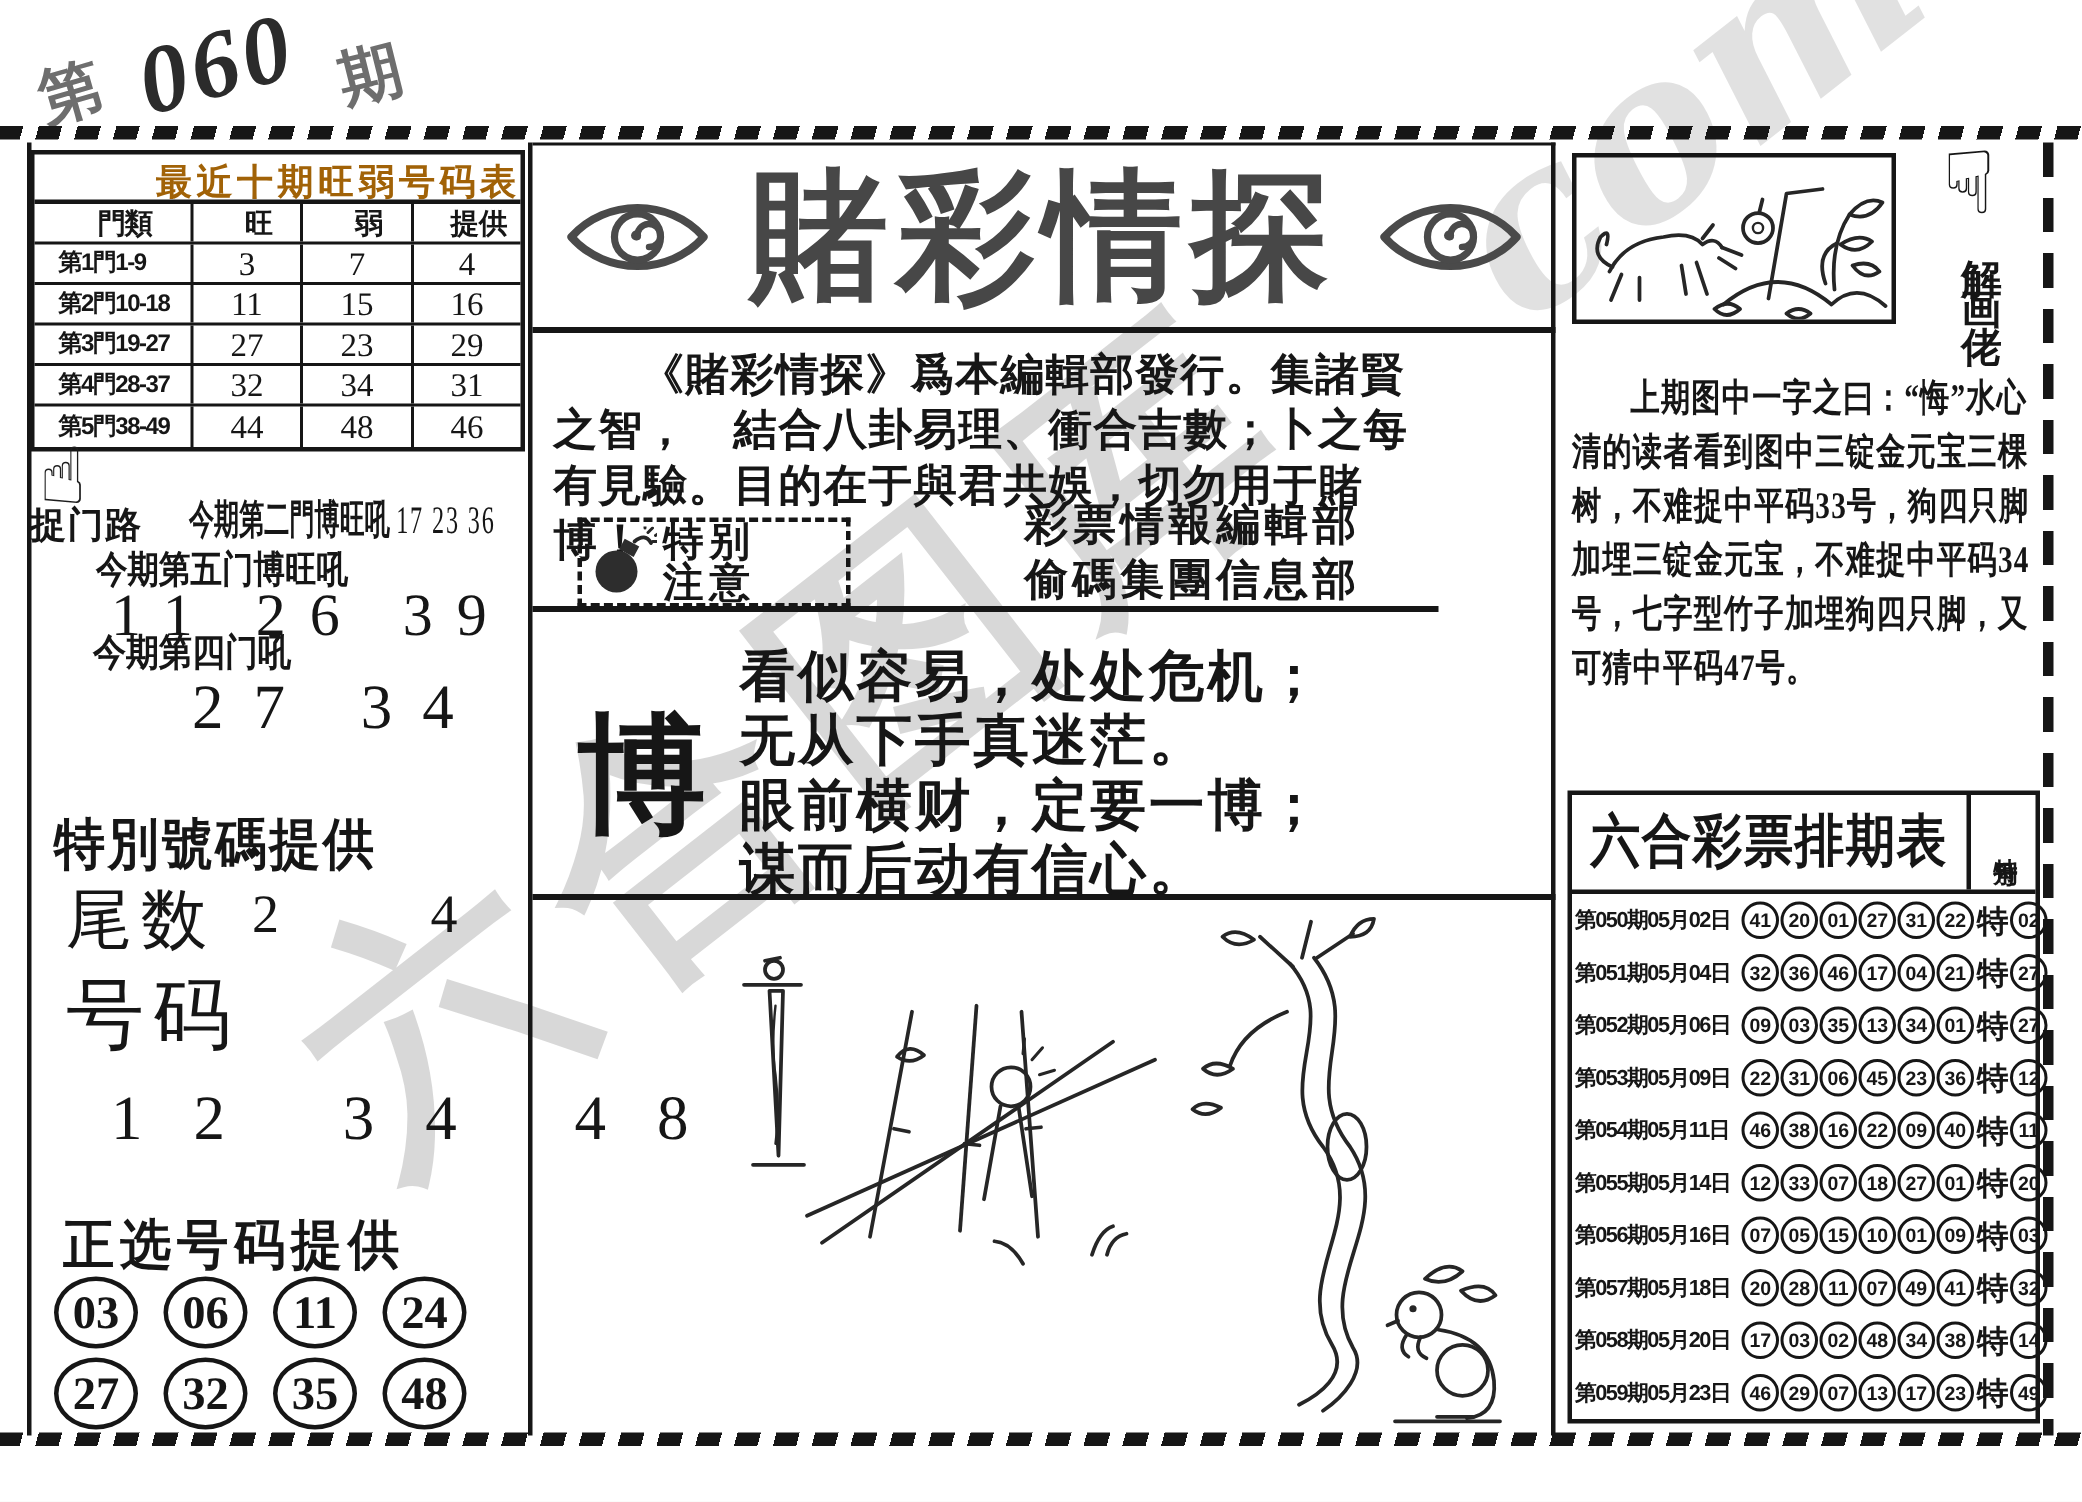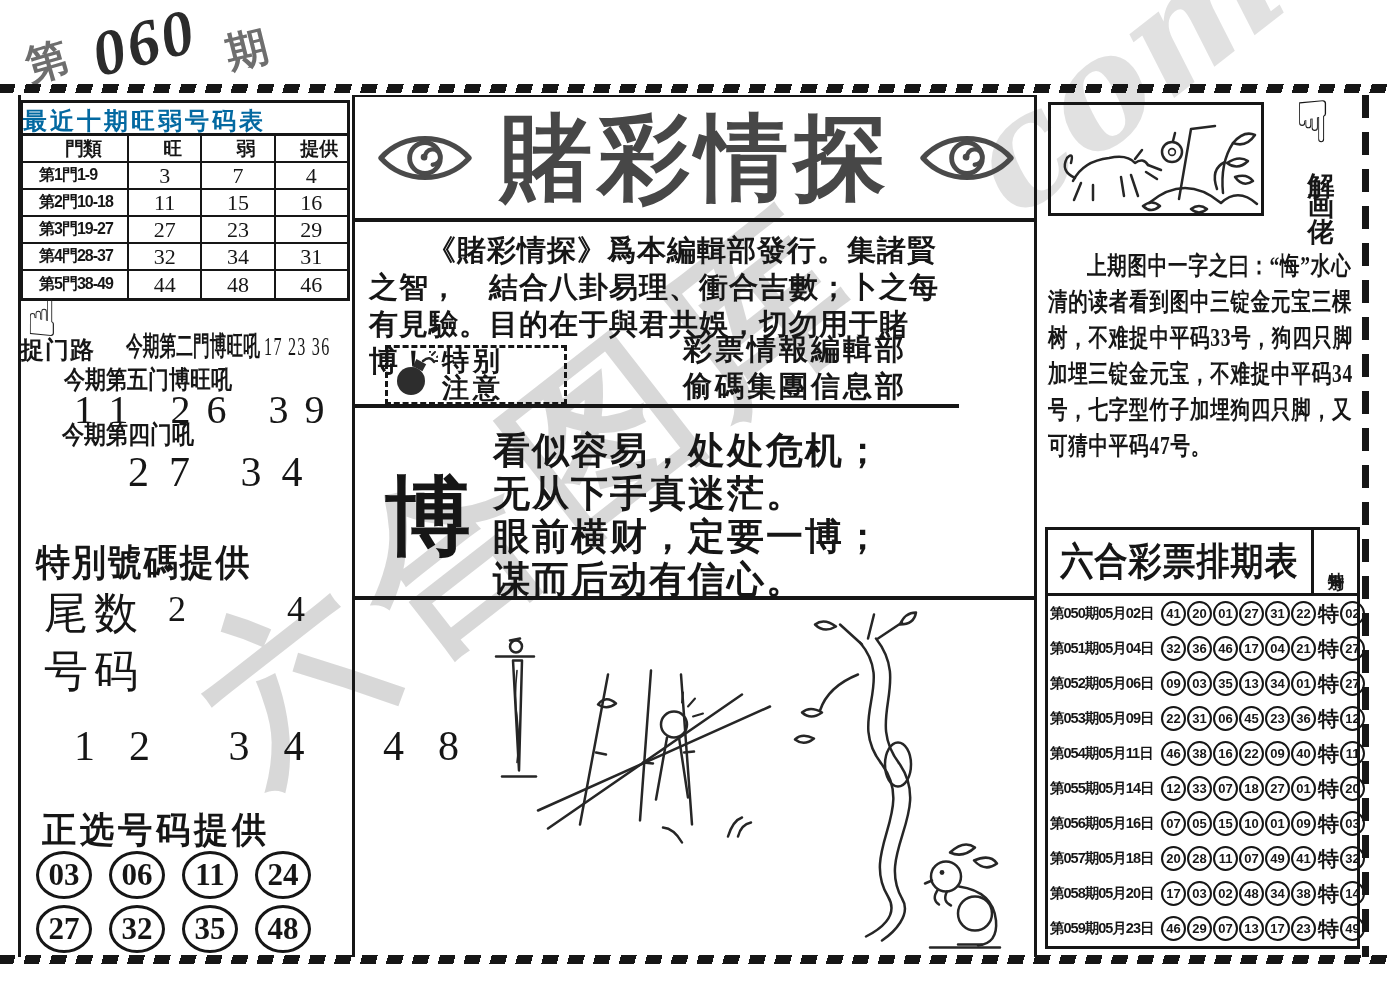--- a/index.html
+++ b/index.html
@@ -30,22 +30,22 @@
   .dash-bottom { left:0; top:955px; width:1388px; }
   .dash-v { left:1362px; top:95px; width:7px; height:862px;
             background:repeating-linear-gradient(to bottom,#161616 0 23px,transparent 23px 37px); }
   .vline { width:3px; background:#161616; }
   .v-left { left:18px;  top:95px; height:862px; }
   .v-d1   { left:352px; top:95px; height:862px; }
   .v-d2   { left:1034px;top:95px; height:862px; }
 
   
   .hot-table { left:20px; top:100px; width:330px; border:3px solid #161616; background:transparent; }
-  .hot-title { height:33px; border-bottom:3px solid #161616; text-align:left;
-               font-weight:bold; font-size:24px; letter-spacing:3px; color:#0369a1; padding-top:2px; }
+  .hot-title { height:33px; border-bottom:3px solid #161616; text-align:right;
+               font-weight:bold; font-size:24px; letter-spacing:3px; color:#a16207; padding-top:2px; }
   .hot-row { display:flex; border-bottom:2px solid #161616; height:27px; align-items:stretch; }
   .hot-row:last-child { border-bottom:none; }
   .hot-c0 { width:106px; border-right:2px solid #161616; font-family:"Liberation Sans",sans-serif;
             font-weight:bold; font-size:16px; letter-spacing:-1px; display:flex; align-items:center; padding-left:16px; }
   .hot-c  { flex:1; border-right:2px solid #161616; display:flex; align-items:center; justify-content:center;
             font-size:22px; }
   .hot-c:last-child { border-right:none; }
   .hot-hdr .hot-c, .hot-hdr .hot-c0 { font-weight:bold; font-size:19px; font-family:"Liberation Sans",sans-serif;
             justify-content:center; padding-left:16px; }
 
@@ -57,21 +57,21 @@
   .catch-l1 .nums { font-weight:normal; font-size:26px; letter-spacing:2px; }
   .catch-l2 { left:64px; top:363px; font-size:25px; font-weight:bold; transform:scaleX(.84); transform-origin:left top;}
   .catch-n2 { left:74px; top:386px; font-size:40px; letter-spacing:16px; white-space:pre; }
   .catch-l3 { left:62px; top:418px; font-size:25px; font-weight:bold; transform:scaleX(.88); transform-origin:left top;}
   .catch-n3 { left:128px; top:448px; font-size:42px; letter-spacing:20px; white-space:pre; }
 
   .spec-title { left:36px; top:538px; font-size:37px; font-weight:bold; font-family:"Liberation Sans",sans-serif;
                 letter-spacing:2px; transform:scaleX(.92); transform-origin:left top;}
   .spec-tail-label { left:44px; top:584px; font-size:44px; letter-spacing:6px; }
   .spec-tail-nums  { left:168px; top:588px; font-size:36px; letter-spacing:46px; white-space:pre; }
-  .spec-num-label  { left:44px; top:642px; font-size:44px; letter-spacing:6px; }
+  .spec-num-label  { left:44px; top:642px; font-size:52px; letter-spacing:6px; }
   .spec-nums       { left:74px; top:722px; font-size:42px; letter-spacing:34px; white-space:pre; }
 
   .sel-title { left:42px; top:806px; font-size:36px; font-weight:bold; letter-spacing:4px;
                transform:scaleX(.95); transform-origin:left top;}
   .sel-row { left:36px; display:flex; }
   .sel-row1 { top:851px; } .sel-row2 { top:905px; }
   .sel-circle { width:56px; height:48px; border:3px solid #161616; border-radius:50%;
                 display:flex; align-items:center; justify-content:center;
                 font-size:31px; font-weight:bold; margin-right:17px; }
 

